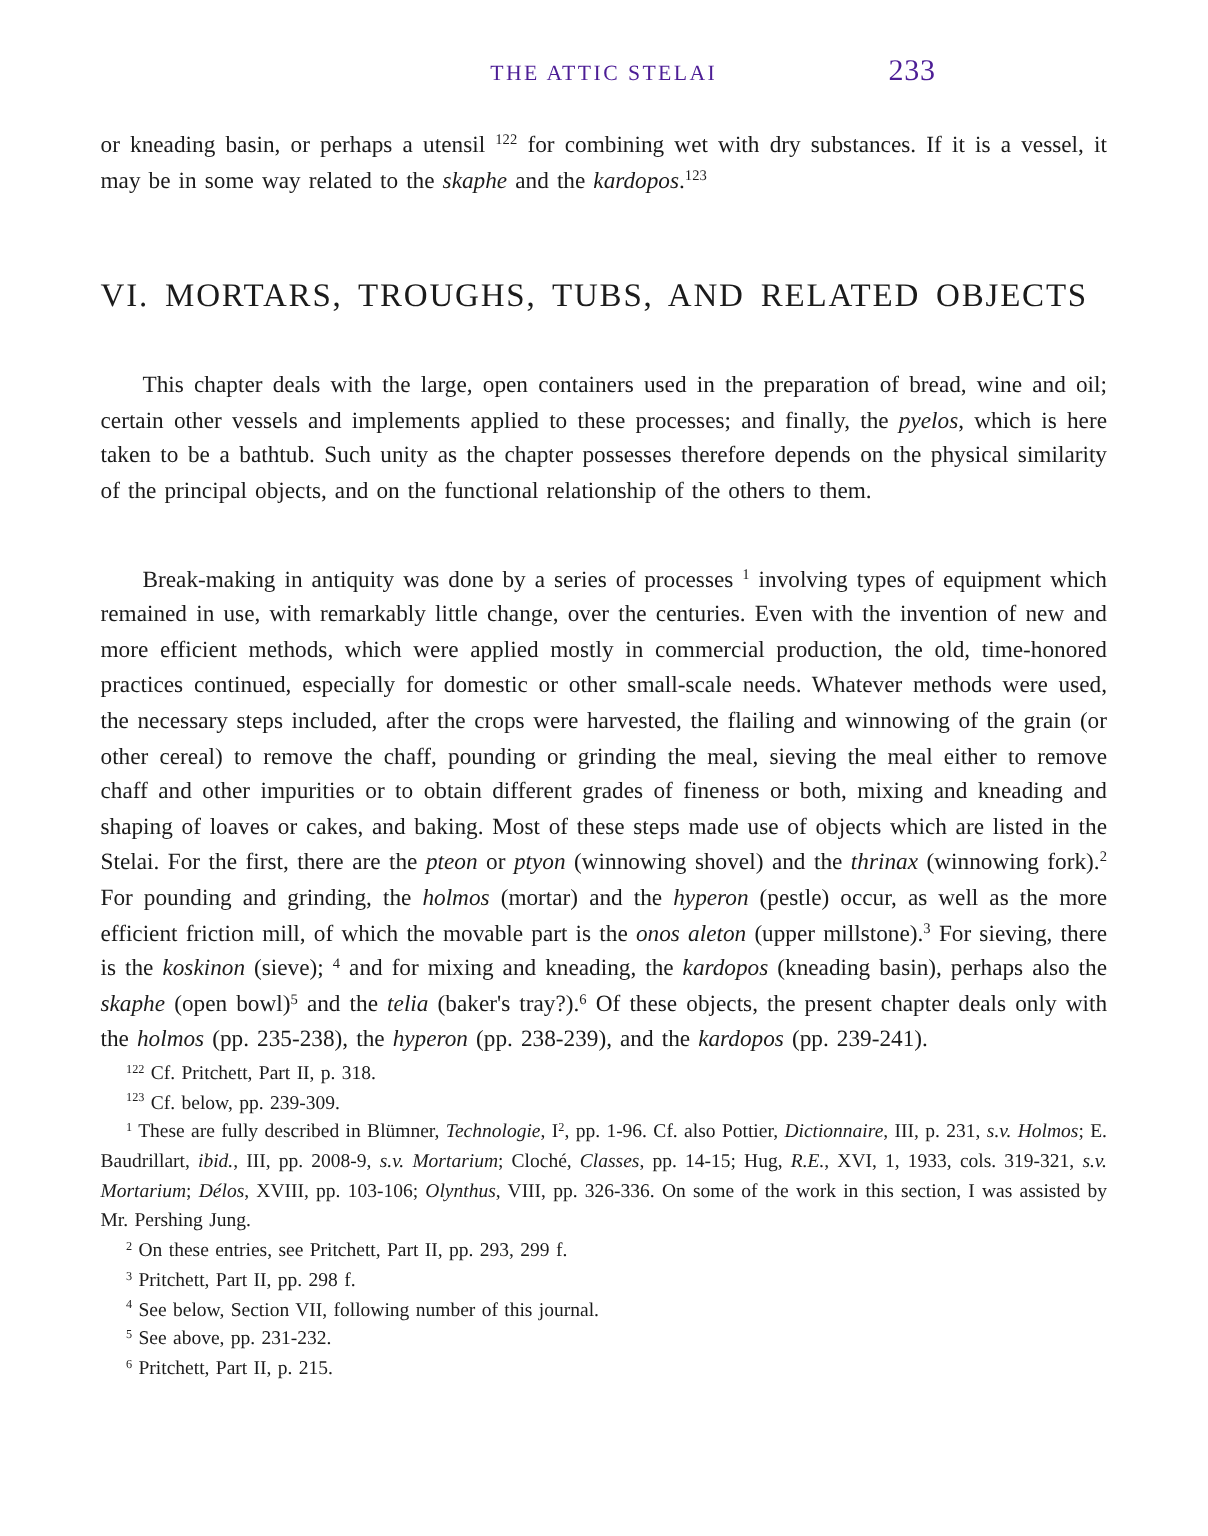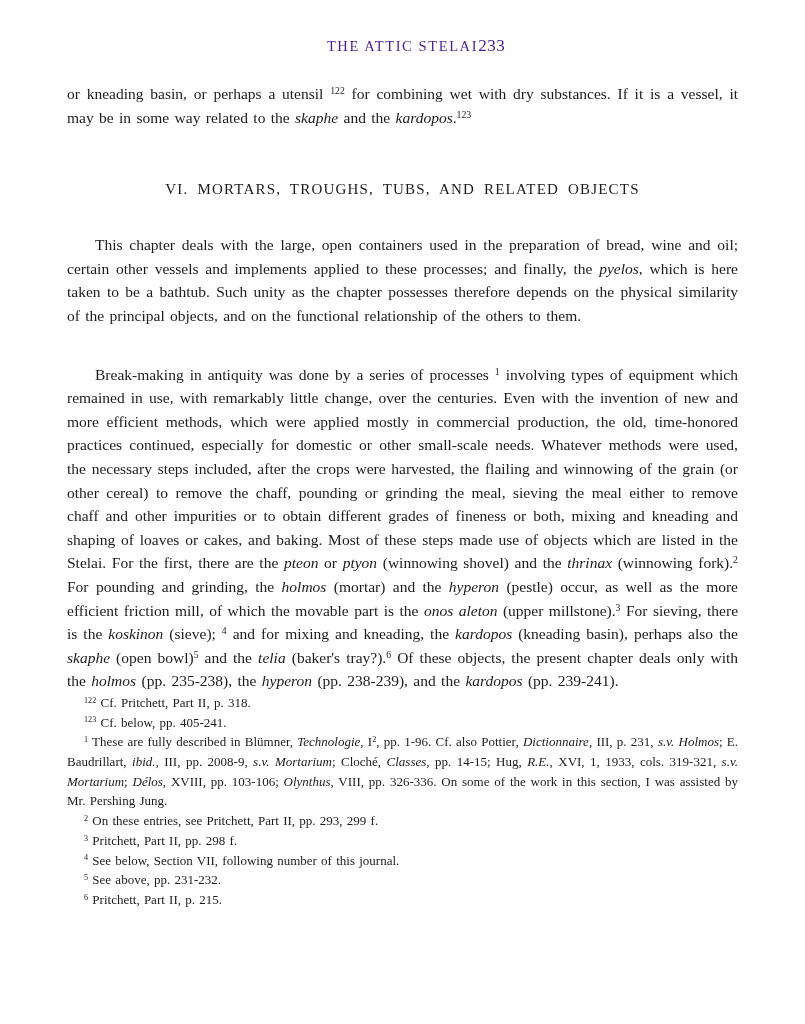--- a/index.html
+++ b/index.html
@@ -12,34 +12,34 @@
     overflow: hidden;
     position: relative;
   }
   .running-head {
     display: flex; align-items: baseline;
     font-size: 14.5px; letter-spacing: 1.6px;
     margin-bottom: 26px;
     color: #4c1d95;
   }
   .running-head .side { flex: 1 1 0; }
-  .running-head .side.right { text-align: left; letter-spacing: 0.5px; font-size: 17px; }
+  .running-head .side.right { text-align: center; letter-spacing: 0.5px; font-size: 20px; }
   .head-title { text-align: center; white-space: nowrap; }
 
   .para {
     margin: 0; text-align: justify;
     font-size: 15.5px; line-height: 23.6px;
     word-spacing: 1.5px;
   }
   .para.indent { text-indent: 28px; margin-top: 35px; }
   .para.no-indent { text-indent: 0; }
 
   .section-heading {
-    text-align: center; font-weight: normal;
-    font-size: 15px; letter-spacing: 1.2px; word-spacing: 4px;
+    font-weight: normal;
+    font-size: 22px; letter-spacing: 1.2px; word-spacing: 4px;
     margin: 52px 0 27px 0; color: #1b1b1b;
   }
 
   .footnotes {
     font-size: 13px; line-height: 19.7px;
   }
   .fn { margin: 0; text-align: justify; text-indent: 17px; word-spacing: 1px; }
 
   sup {
     font-size: 0.63em; line-height: 0;
@@ -67,21 +67,21 @@
   <section>
     <div>
         <p class="para indent"><span>This chapter deals with the large, open containers used in the preparation of bread, wine and oil; certain other vessels and implements applied to these processes; and finally, the </span><i>pyelos</i><span>, which is here taken to be a bathtub.  Such unity as the chapter possesses therefore depends on the physical similarity of the principal objects, and on the functional relationship of the others to them.</span></p>
         <p class="para indent"><span>Break-making in antiquity was done by a series of processes </span><sup>1</sup><span> involving types of equipment which remained in use, with remarkably little change, over the centuries.  Even with the invention of new and more efficient methods, which were applied mostly in commercial production, the old, time-honored practices continued, especially for domestic or other small-scale needs.  Whatever methods were used, the necessary steps included, after the crops were harvested, the flailing and winnowing of the grain (or other cereal) to remove the chaff, pounding or grinding the meal, sieving the meal either to remove chaff and other impurities or to obtain different grades of fineness or both, mixing and kneading and shaping of loaves or cakes, and baking.  Most of these steps made use of objects which are listed in the Stelai.  For the first, there are the </span><i>pteon</i><span> or </span><i>ptyon</i><span> (winnowing shovel) and the </span><i>thrinax</i><span> (winnowing fork).</span><sup>2</sup><span>  For pounding and grinding, the </span><i>holmos</i><span> (mortar) and the </span><i>hyperon</i><span> (pestle) occur, as well as the more efficient friction mill, of which the movable part is the </span><i>onos aleton</i><span> (upper millstone).</span><sup>3</sup><span>  For sieving, there is the </span><i>koskinon</i><span> (sieve); </span><sup>4</sup><span> and for mixing and kneading, the </span><i>kardopos</i><span> (kneading basin), perhaps also the </span><i>skaphe</i><span> (open bowl)</span><sup>5</sup><span> and the </span><i>telia</i><span> (baker's tray?).</span><sup>6</sup><span>  Of these objects, the present chapter deals only with the </span><i>holmos</i><span> (pp. 235-238), the </span><i>hyperon</i><span> (pp. 238-239), and the </span><i>kardopos</i><span> (pp. 239-241).</span></p>
       </div>
   </section>
 
   <section class="footnotes">
     <div>
         <p class="fn"><sup>122</sup><span> Cf. Pritchett, Part II, p. 318.</span></p>
-        <p class="fn"><sup>123</sup><span> Cf. below, pp. 405-241.</span></p>
+        <p class="fn"><sup>123</sup><span> Cf. below, pp. 239-309.</span></p>
         <p class="fn"><sup>1</sup><span> These are fully described in Blümner, </span><i>Technologie</i><span>, I</span><sup>2</sup><span>, pp. 1-96.  Cf. also Pottier, </span><i>Dictionnaire</i><span>, III, p. 231, </span><i>s.v. Holmos</i><span>; E. Baudrillart, </span><i>ibid.</i><span>, III, pp. 2008-9, </span><i>s.v. Mortarium</i><span>; Cloché, </span><i>Classes</i><span>, pp. 14-15; Hug, </span><i>R.E.</i><span>, XVI, 1, 1933, cols. 319-321, </span><i>s.v. Mortarium</i><span>; </span><i>Délos</i><span>, XVIII, pp. 103-106; </span><i>Olynthus</i><span>, VIII, pp. 326-336.  On some of the work in this section, I was assisted by Mr. Pershing Jung.</span></p>
         <p class="fn"><sup>2</sup><span> On these entries, see Pritchett, Part II, pp. 293, 299 f.</span></p>
         <p class="fn"><sup>3</sup><span> Pritchett, Part II, pp. 298 f.</span></p>
         <p class="fn"><sup>4</sup><span> See below, Section VII, following number of this journal.</span></p>
         <p class="fn"><sup>5</sup><span> See above, pp. 231-232.</span></p>
         <p class="fn"><sup>6</sup><span> Pritchett, Part II, p. 215.</span></p>
       </div>
   </section>
 
 </div>

